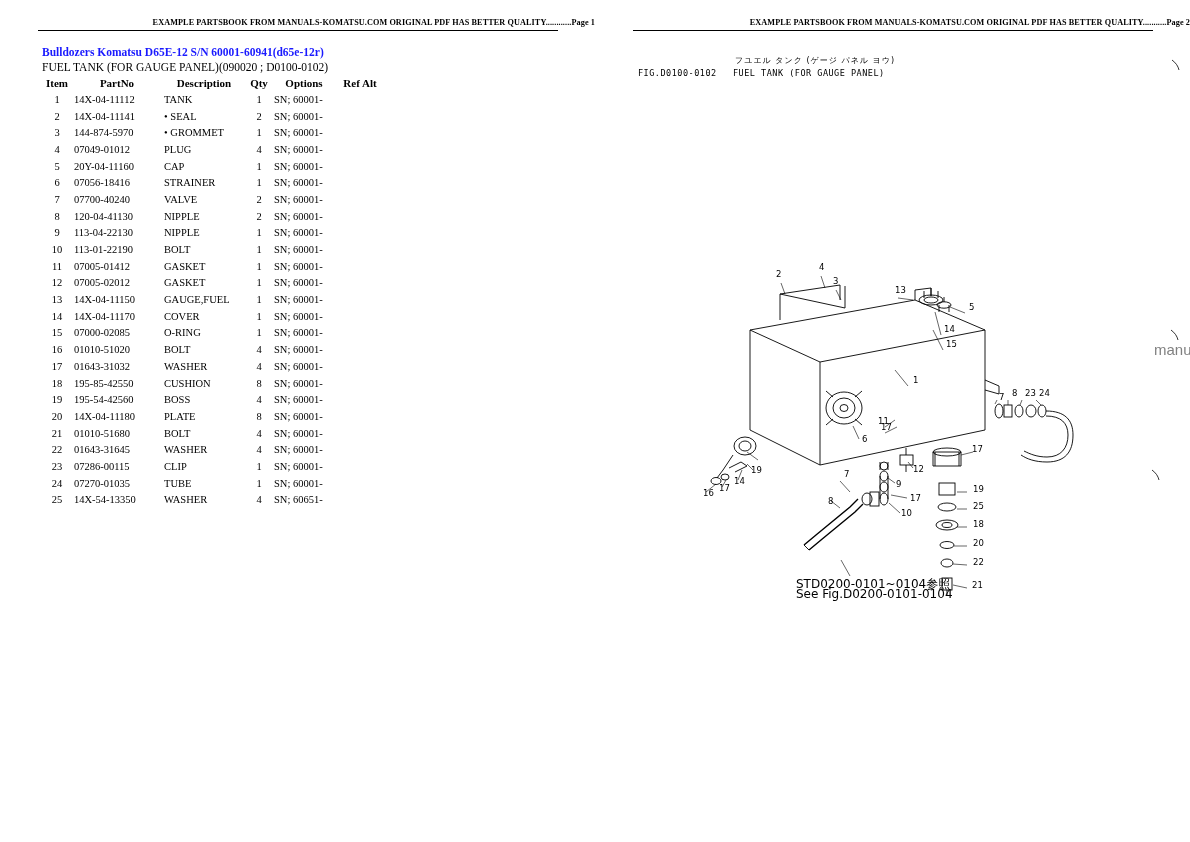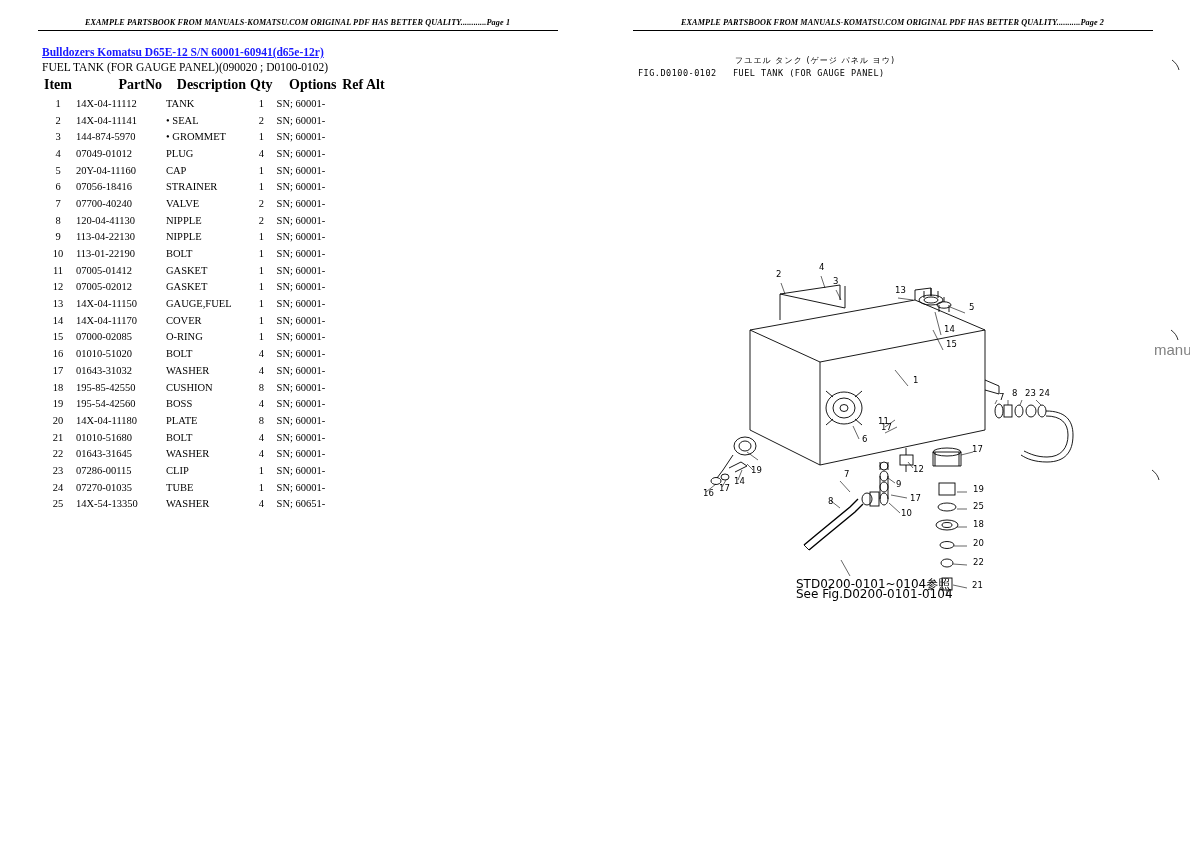--- a/index.html
+++ b/index.html
@@ -27,24 +27,23 @@
   }
   .page-right {
     left: 595px;
     width: 595px;
   }
   .page-header {
     position: absolute;
     top: 18px;
     left: 0;
     width: 100%;
-    text-align: center;
+    text-align: right;
     font-family: "Liberation Serif", serif;
     font-weight: bold;
-    font-style: italic;
     font-size: 8.2px;
     letter-spacing: 0.1px;
     white-space: nowrap;
   }
   .hr-top {
     position: absolute;
     top: 30px;
     left: 38px;
     width: 520px;
     border-top: 1px solid #000;
@@ -58,43 +57,42 @@
   .title-line {
     position: absolute;
     top: 46px;
     left: 42px;
     font-size: 11.5px;
     font-weight: bold;
     color: #1a1aff;
     white-space: nowrap;
   }
   .title-line .seg {
-    text-decoration: underline;
   }
   .subtitle-line {
     position: absolute;
     top: 61px;
     left: 42px;
     font-size: 11.5px;
     color: #000;
     white-space: nowrap;
   }
 
   table.parts {
     position: absolute;
     top: 77px;
     left: 42px;
     border-collapse: collapse;
     font-size: 10.5px;
   }
   table.parts th {
     font-weight: bold;
-    text-align: right;
+    text-align: center;
     padding: 0 2px 2px 2px;
-    font-size: 14px;
+    font-size: 11px;
     white-space: nowrap;
   }
   table.parts td {
     padding: 0 2px;
     height: 16.7px;
     white-space: nowrap;
     vertical-align: middle;
   }
   .col-item { width: 26px; text-align: center; }
   .col-partno { width: 86px; }

